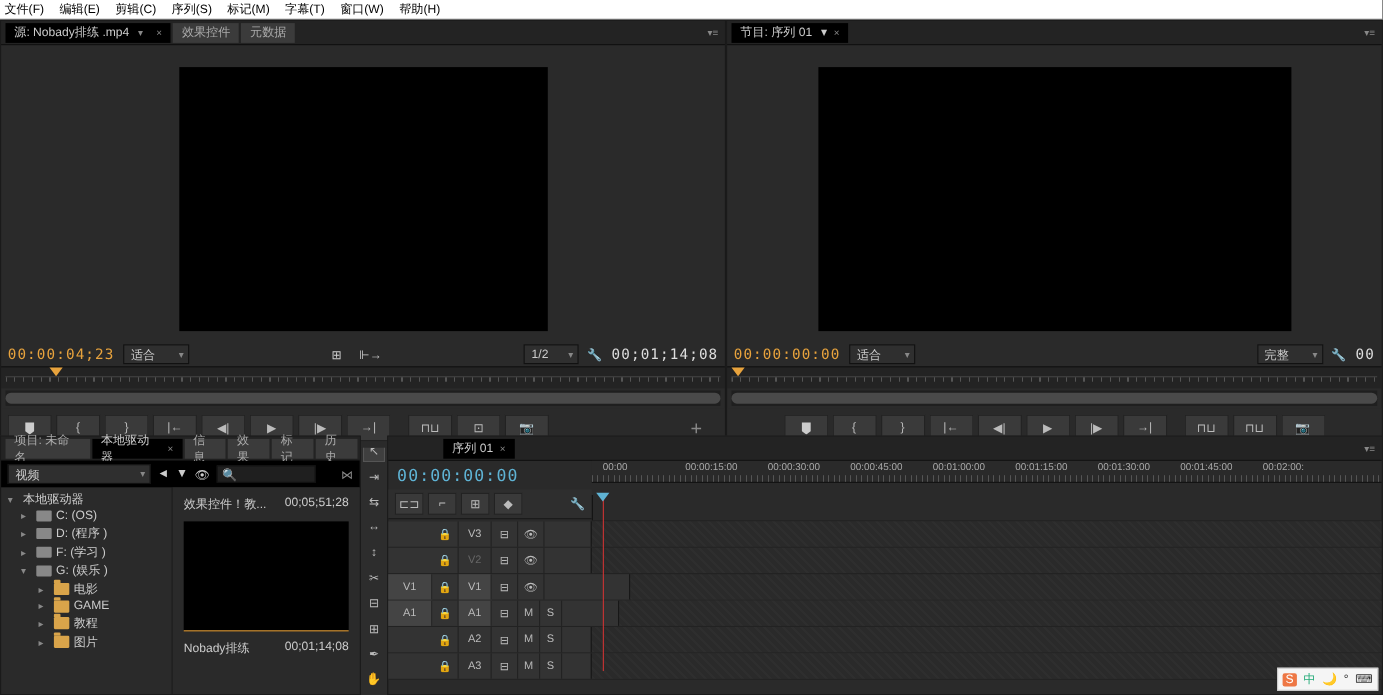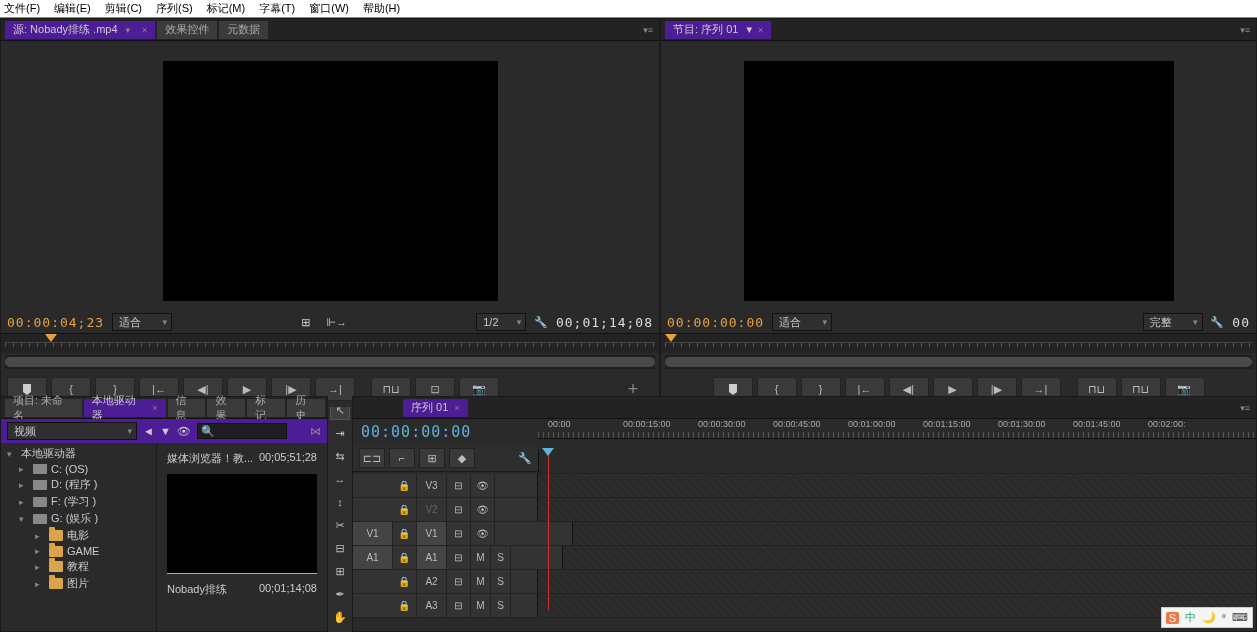--- a/index.html
+++ b/index.html
@@ -3,21 +3,21 @@
 <meta charset="utf-8">
 <style>
 *{margin:0;padding:0;box-sizing:border-box;font-family:"Microsoft YaHei",Arial,sans-serif;font-size:11px;color:#ccc;user-select:none}
 body{background:#1a1a1a;width:1257px;height:632px;overflow:hidden;position:relative}
 .menubar{background:#fff;color:#000;height:18px;display:flex;align-items:center;padding:0 4px;border-bottom:1px solid #888}
 .menubar span{color:#000;margin-right:14px;cursor:pointer}
 .panel-row{display:flex}
 .panel{background:#2a2a2a;border:1px solid #1a1a1a;position:relative}
 .tabbar{background:#232323;height:22px;display:flex;align-items:center;border-bottom:1px solid #111;padding-left:4px}
 .tab{padding:2px 8px;margin-right:2px;background:#3b3b3b;color:#aaa;display:flex;align-items:center;gap:4px;height:18px}
-.tab.active{background:#4c1d95;color:#ddd}
+.tab.active{background:#000000;color:#ddd}
 .tab .x{font-size:9px;color:#888;margin-left:2px}
 .flyout{margin-left:auto;margin-right:6px;color:#888;font-size:9px}
 .viewer{background:#000;margin:20px auto 10px;display:block}
 .source-viewer{width:335px;height:240px}
 .prog-viewer{width:430px;height:240px}
 .monitor-footer{display:flex;align-items:center;height:22px;padding:0 6px;gap:8px}
 .tc{color:#e8a33d;font-family:monospace;font-size:13px;letter-spacing:1px}
 .tc.blue{color:#5fb3d4}
 .dd{background:#2f2f2f;border:1px solid #111;padding:1px 16px 1px 6px;position:relative;min-width:60px;height:18px;display:flex;align-items:center}
 .dd::after{content:"▾";position:absolute;right:4px;color:#888;font-size:9px}
@@ -29,21 +29,21 @@
 .playhead{position:absolute;top:0;width:12px;height:12px}
 .playhead::before{content:"";display:block;width:0;height:0;border:6px solid transparent;border-top:8px solid #e8a33d}
 .scrollbar{height:14px;background:#1f1f1f;position:relative;margin:2px 4px}
 .scrollthumb{position:absolute;height:10px;top:2px;background:#4a4a4a;border-radius:5px}
 .transport{display:flex;align-items:center;justify-content:center;gap:4px;padding:6px;background:#2a2a2a}
 .transport .iconbtn{width:40px;height:24px}
 .tool-col{width:24px;background:#2d2d2d;display:flex;flex-direction:column;align-items:center;padding-top:4px;gap:3px}
 .tool-col .tool{width:20px;height:20px;display:flex;align-items:center;justify-content:center;color:#bbb;border:1px solid transparent}
 .tool-col .tool.active{background:#3f3f3f;border:1px solid #555}
 .project-panel{background:#2a2a2a}
-.proj-toolbar{display:flex;align-items:center;padding:3px 6px;gap:6px;background:#4c1d95}
+.proj-toolbar{display:flex;align-items:center;padding:3px 6px;gap:6px;background:#000000}
 .searchbox{background:#1f1f1f;border:1px solid #111;padding:1px 4px;width:90px;height:16px;display:flex;align-items:center}
 .tree{padding:2px 6px}
 .tree-row{display:flex;align-items:center;padding:1px 0;gap:4px}
 .tree-row .tw{width:10px;color:#888;font-size:9px}
 .drive-icon{width:14px;height:10px;background:#888;border-radius:1px}
 .folder-icon{width:14px;height:11px;background:#d9a44a;border-radius:1px;position:relative}
 .folder-icon::before{content:"";position:absolute;top:-3px;left:0;width:6px;height:3px;background:#d9a44a;border-radius:1px 1px 0 0}
 .thumb-area{background:#2a2a2a;padding:6px}
 .thumb-title{display:flex;justify-content:space-between;padding:2px 4px;color:#ccc}
 .thumb-img{width:150px;height:100px;background:#000;border:1px solid #e8a33d;border-top:none;border-left:none;border-right:none;margin:6px 4px}
@@ -247,21 +247,21 @@
             <span>教程</span>
           </div>
         <div class="tree-row" style="padding-left:28px">
             <span class="tw">▸</span>
             <span class="folder-icon"></span>
             <span>图片</span>
           </div>
       </div>
       <div class="thumb-area" style="flex:1">
         <div class="thumb-title">
-          <span>媒体浏览器！教...</span>
+          <span>效果控件！教...</span>
           <span>00;05;51;28</span>
         </div>
         <div class="thumb-img"></div>
         <div class="thumb-caption">
           <span>Nobady排练</span>
           <span>00;01;14;08</span>
         </div>
       </div>
     </div>
   </div>

